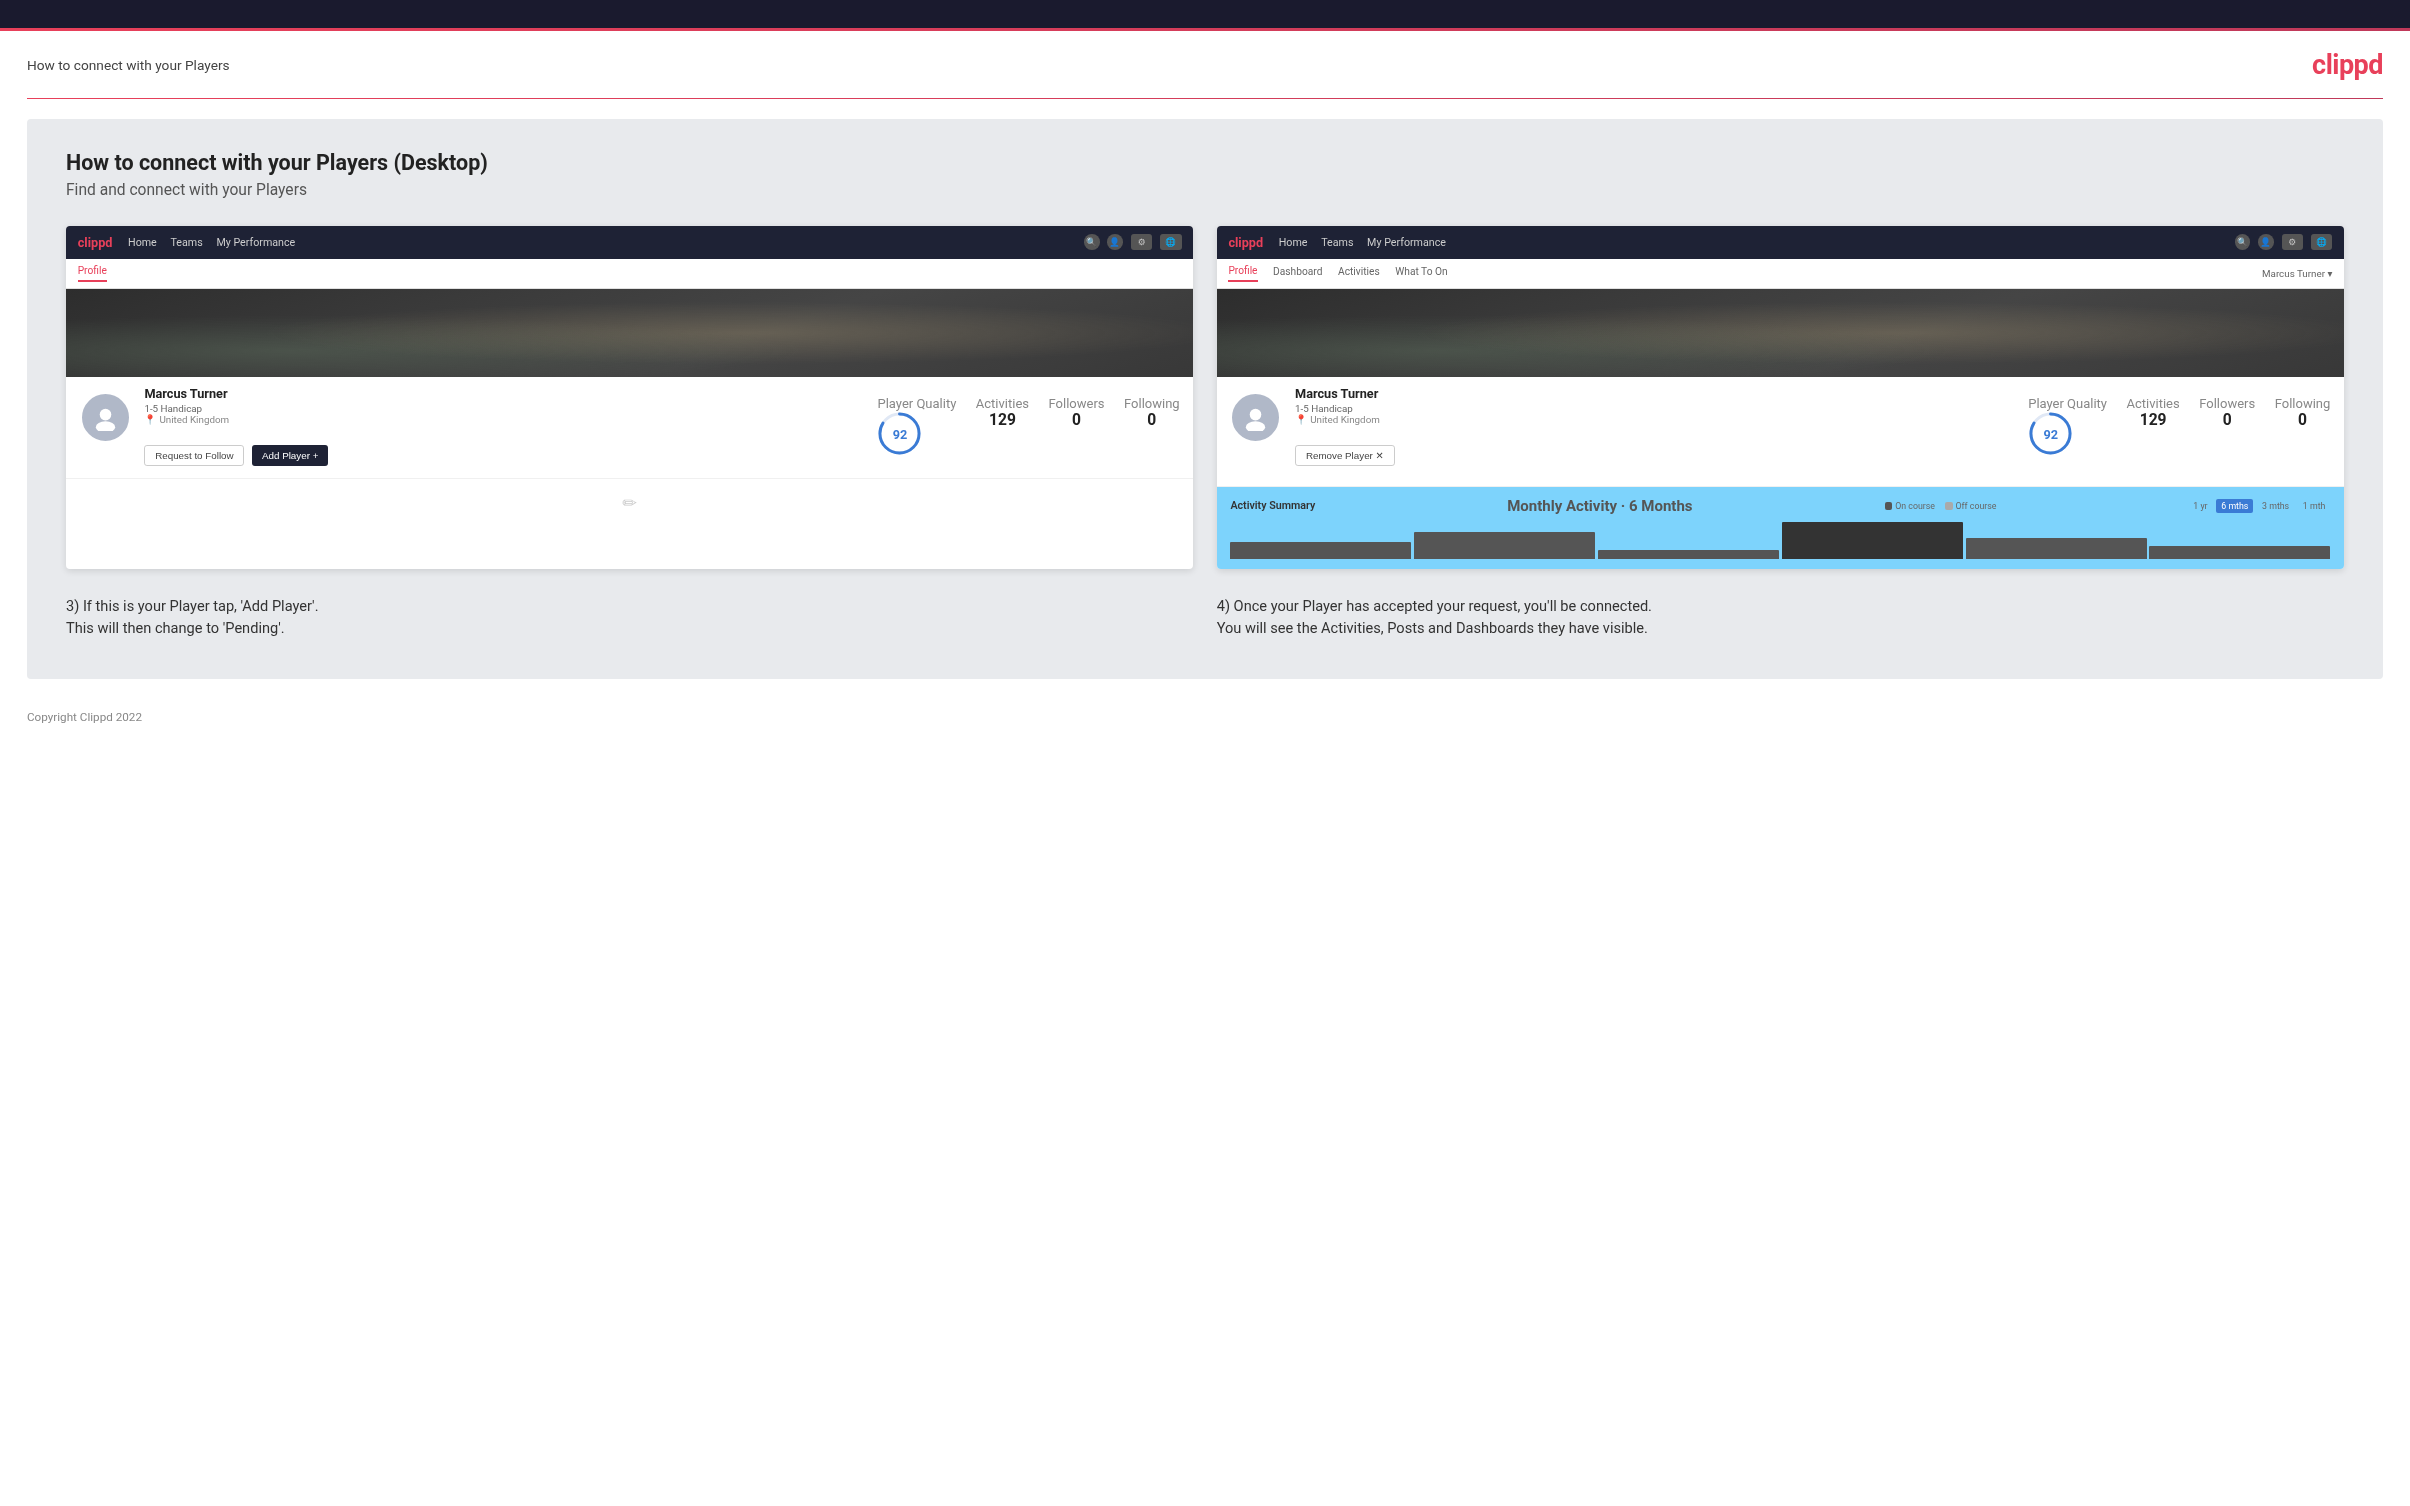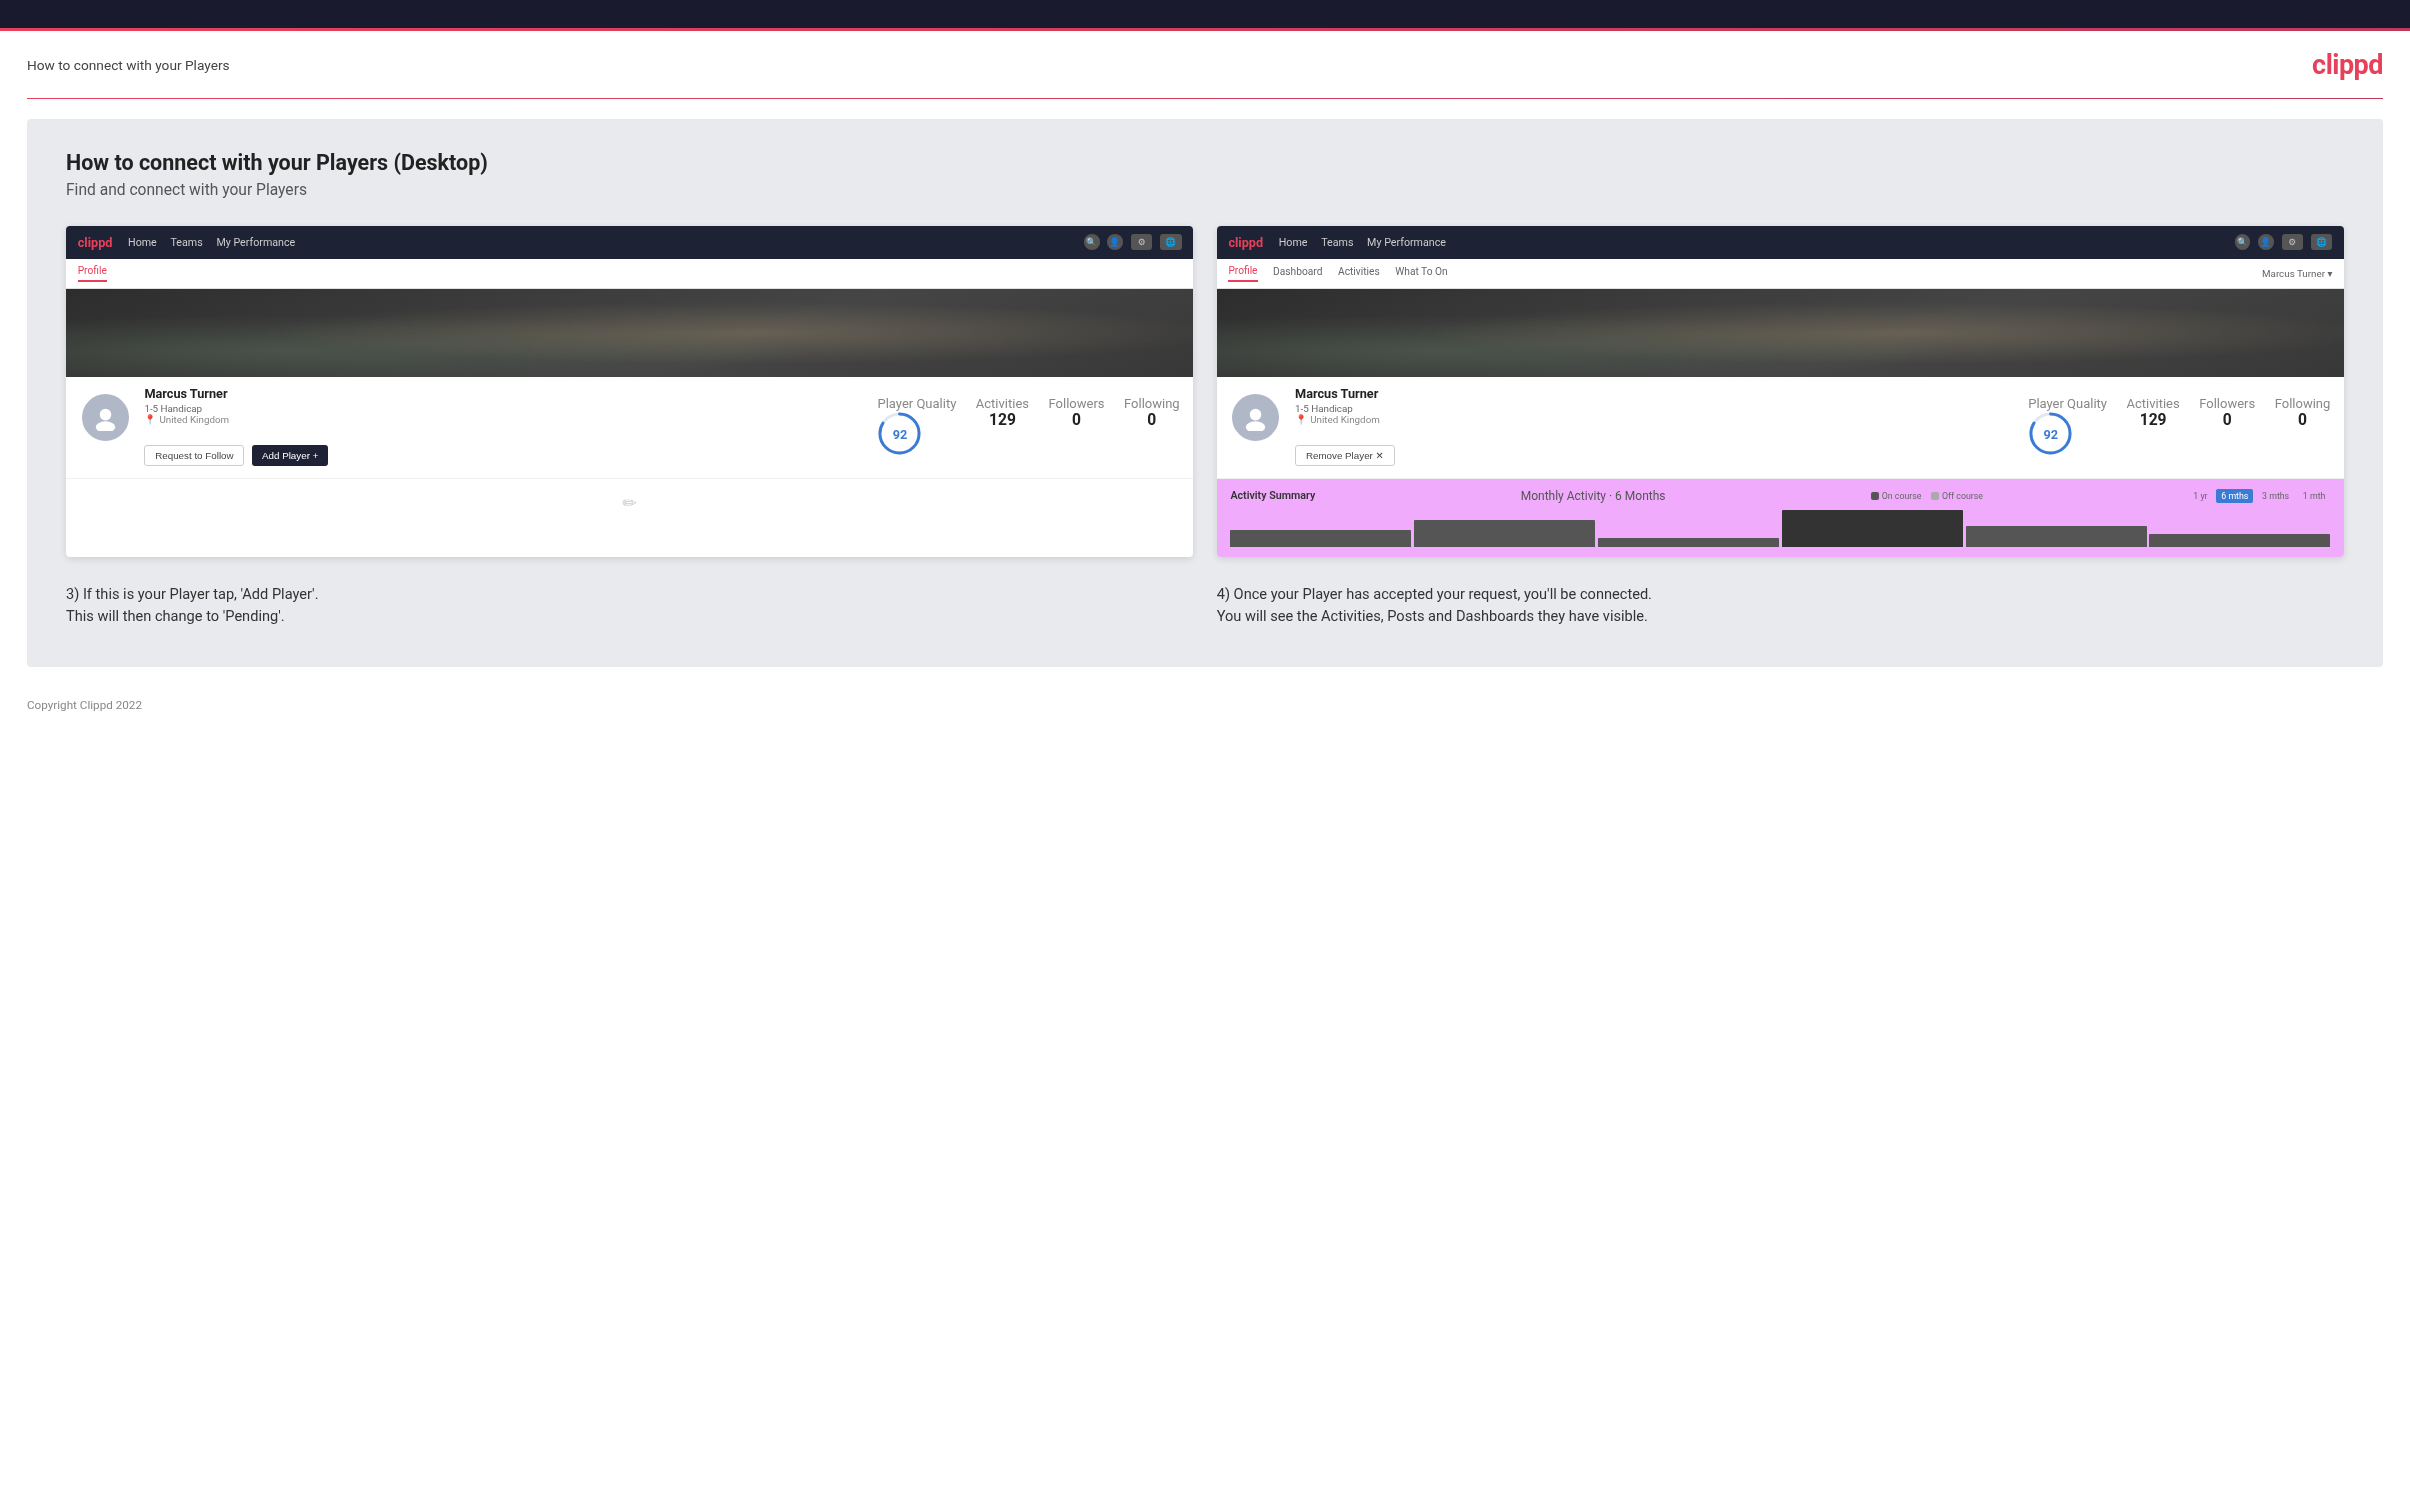--- a/index.html
+++ b/index.html
@@ -297,38 +297,40 @@
       border-radius: 2.9px;
       background: #fff;
       color: #444;
       display: flex;
       align-items: center;
       gap: 3.9px;
     }
 
     
     .app-activity-section {
-      background: #f0abfc;
+      background: #7dd3fc;
       padding: 9.8px 13.7px;
       border-top: 1px solid #f0f0f0;
+      margin-top: 8px;
     }
     .app-activity-header {
       display: flex;
       align-items: center;
       justify-content: space-between;
       margin-bottom: 7.8px;
     }
     .app-activity-title {
       font-size: 10.7px;
       font-weight: 600;
       color: #333;
     }
     .app-activity-period {
-      font-size: 12px;
+      font-size: 15px;
       color: #555;
+      font-weight: bold;
     }
     .app-activity-legend {
       display: flex;
       gap: 9.8px;
       align-items: center;
     }
     .app-legend-item {
       display: flex;
       align-items: center;
       gap: 2.9px;

